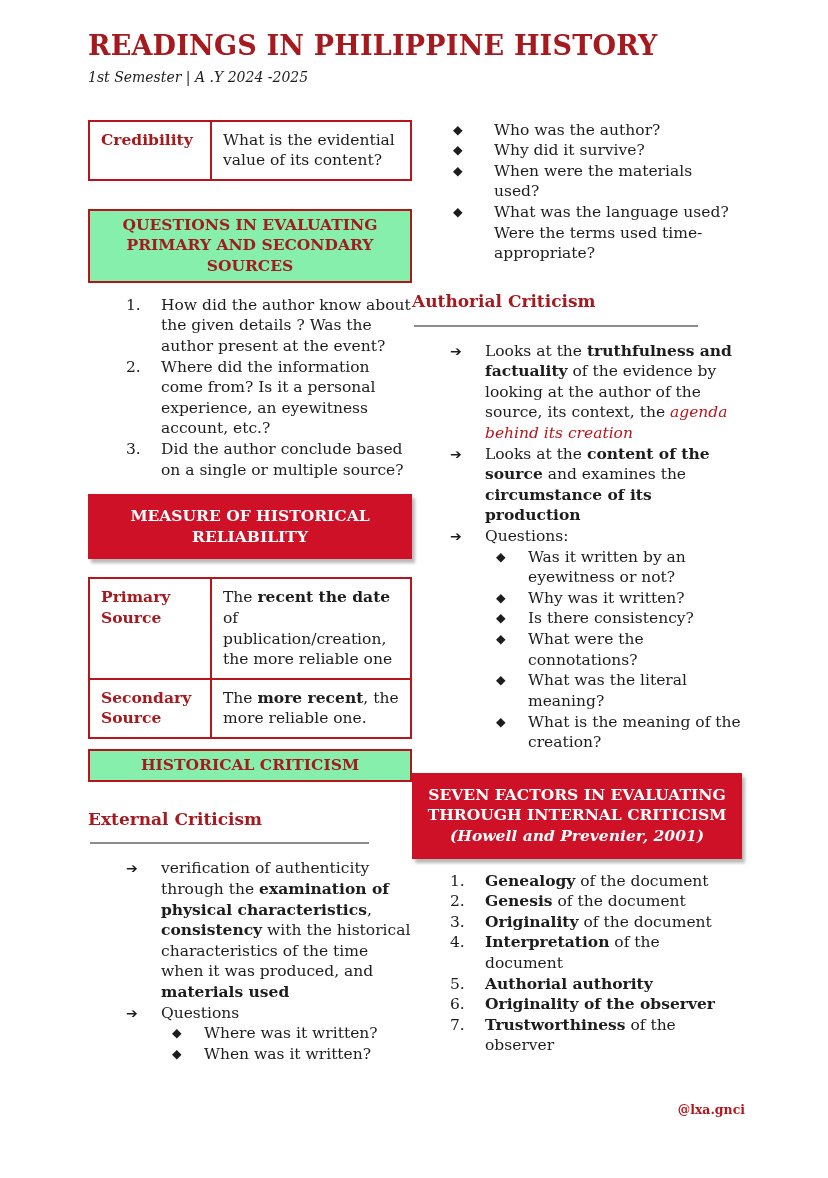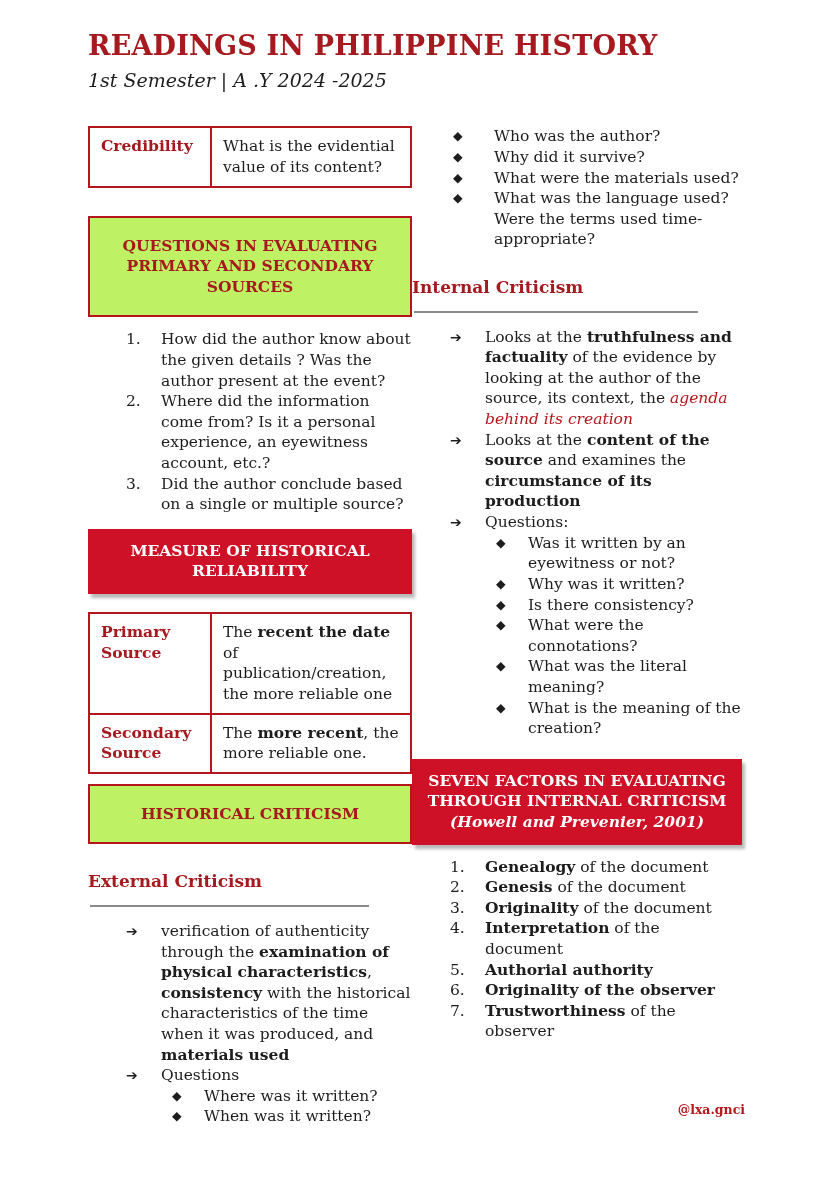--- a/index.html
+++ b/index.html
@@ -14,34 +14,34 @@
   .page{
     width:828px;height:1178px;position:relative;background:#fff;
     padding:30px 46px 0 88px;overflow:hidden;
     font-family:"DejaVu Serif","Liberation Serif",serif;
     color:var(--ink);font-size:15.5px;line-height:1.33;
   }
   .title{
     margin:0;color:var(--darkred);font-weight:bold;font-size:27px;
     line-height:1.15;letter-spacing:.2px;
   }
-  .subtitle{font-style:italic;font-size:19px;margin-top:7px;color:var(--ink);}
+  .subtitle{font-style:italic;font-size:14px;margin-top:7px;color:var(--ink);}
   .columns{display:flex;margin-top:33px;align-items:flex-start;}
   .col-left{width:324px;flex:0 0 324px;}
   .col-right{width:330px;flex:0 0 330px;}
 
   table.def-table{width:100%;border-collapse:collapse;background:#fff;}
   table.def-table td{
     border:2px solid var(--borderred);vertical-align:top;padding:8px 11px;
   }
   td.term{width:122px;color:var(--darkred);font-weight:bold;}
 
   .outline-box{
-    border:2.5px solid var(--borderred);background:#bef264;text-align:center;
-    color:var(--darkred);font-weight:bold;padding:18px 12px;font-size:15.5px;
+    border:2.5px solid var(--borderred);background:#86efac;text-align:center;
+    color:var(--darkred);font-weight:bold;padding:4px 12px;font-size:15.5px;
   }
   .red-banner{
     background:var(--bannerred);color:#fff;font-weight:bold;text-align:center;
     padding:12px 14px;font-size:15.5px;box-shadow:3px 4px 3px #b9b9b9;
   }
   .banner-sub{font-style:italic;font-weight:bold;}
 
   .section-heading{
     color:var(--darkred);font-weight:bold;font-size:17px;margin:26px 0 0;
   }
@@ -161,29 +161,29 @@
         <div class="li">
           <span class="mk dia">◆</span>
           <span class="tx">Who was the author?</span>
         </div>
         <div class="li">
           <span class="mk dia">◆</span>
           <span class="tx">Why did it survive?</span>
         </div>
         <div class="li">
           <span class="mk dia">◆</span>
-          <span class="tx">What were the materials used?</span>
+          <span class="tx">When were the materials used?</span>
         </div>
         <div class="li">
           <span class="mk dia">◆</span>
           <span class="tx">What was the language used? Were the terms used time-appropriate?</span>
         </div>
       </div>
 
-      <h2 class="section-heading">Internal Criticism</h2>
+      <h2 class="section-heading">Authorial Criticism</h2>
       <hr class="rule">
 
       <div class="list indent">
         <div class="li">
           <span class="mk arrow">➔</span>
           <span class="tx"><span>Looks at the </span><b>truthfulness and factuality</b><span> of the evidence by looking at the author of the source, its context, the </span><i class="redi">agenda behind its creation</i></span>
         </div>
         <div class="li">
           <span class="mk arrow">➔</span>
           <span class="tx"><span>Looks at the </span><b>content of the source</b><span> and examines the </span><b>circumstance of its production</b></span>

